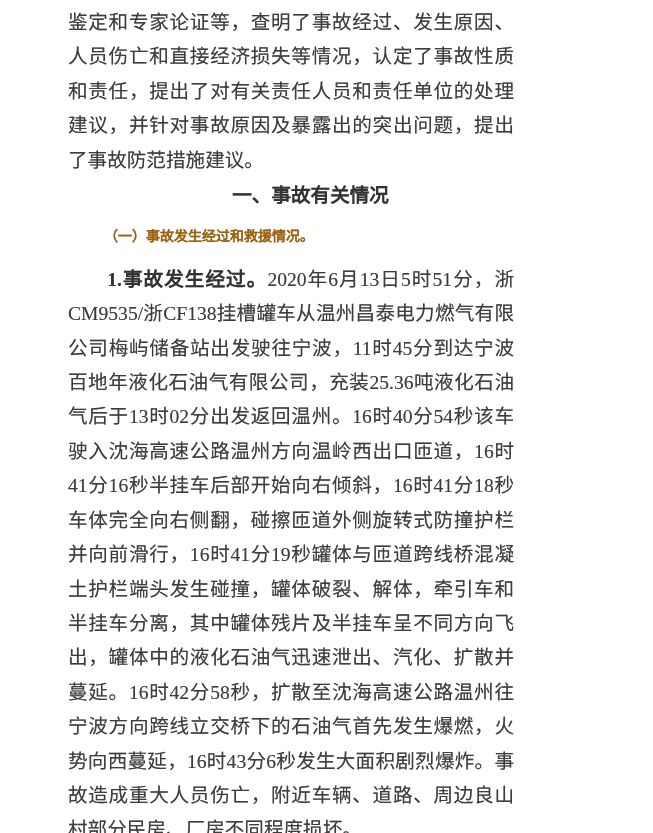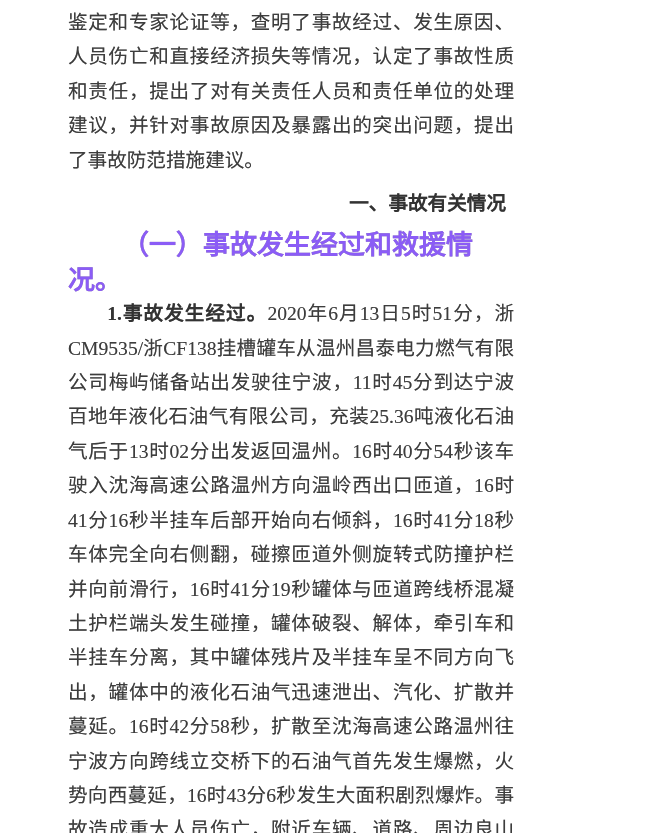--- a/index.html
+++ b/index.html
@@ -28,39 +28,39 @@
     text-shadow: 0 0 0.5px rgba(80, 80, 80, 0.55);
   }
   .para {
     margin: 0;
     padding: 0;
   }
   .indent {
     text-indent: 2em;
   }
   .heading-1 {
-    margin: 8px;
+    margin: 0;
     padding: 0;
     text-indent: 2em;
     font-size: 19.6px;
     line-height: 34.4px;
     font-weight: bold;
     font-family: "Liberation Sans", "DejaVu Sans", sans-serif;
     color: #333333;
-    text-align: right;
+    text-align: center;
   }
   .heading-2 {
-    margin: 0;
+    margin: 8px;
     padding: 0;
     text-indent: 2em;
-    font-size: 27px;
+    font-size: 14px;
     line-height: 34.4px;
     font-weight: bold;
     font-family: "Liberation Serif", "DejaVu Serif", serif;
-    color: #8b5cf6;
+    color: #a16207;
     text-align: left;
   }
   .run-in-lead {
     font-weight: bold;
     color: #333333;
     margin-top: 44px;
   }
 </style>
 </head>
 <body>

